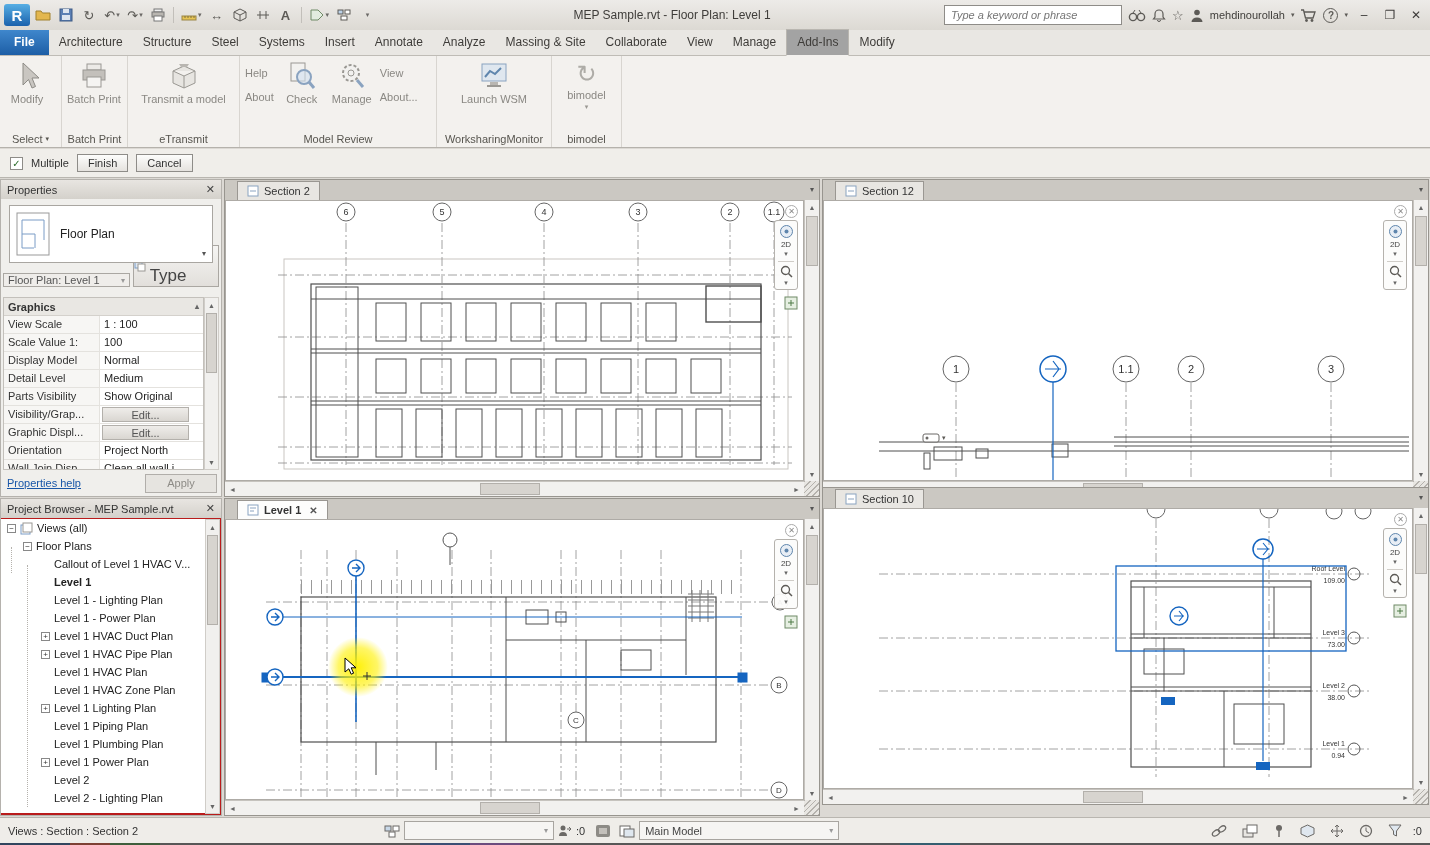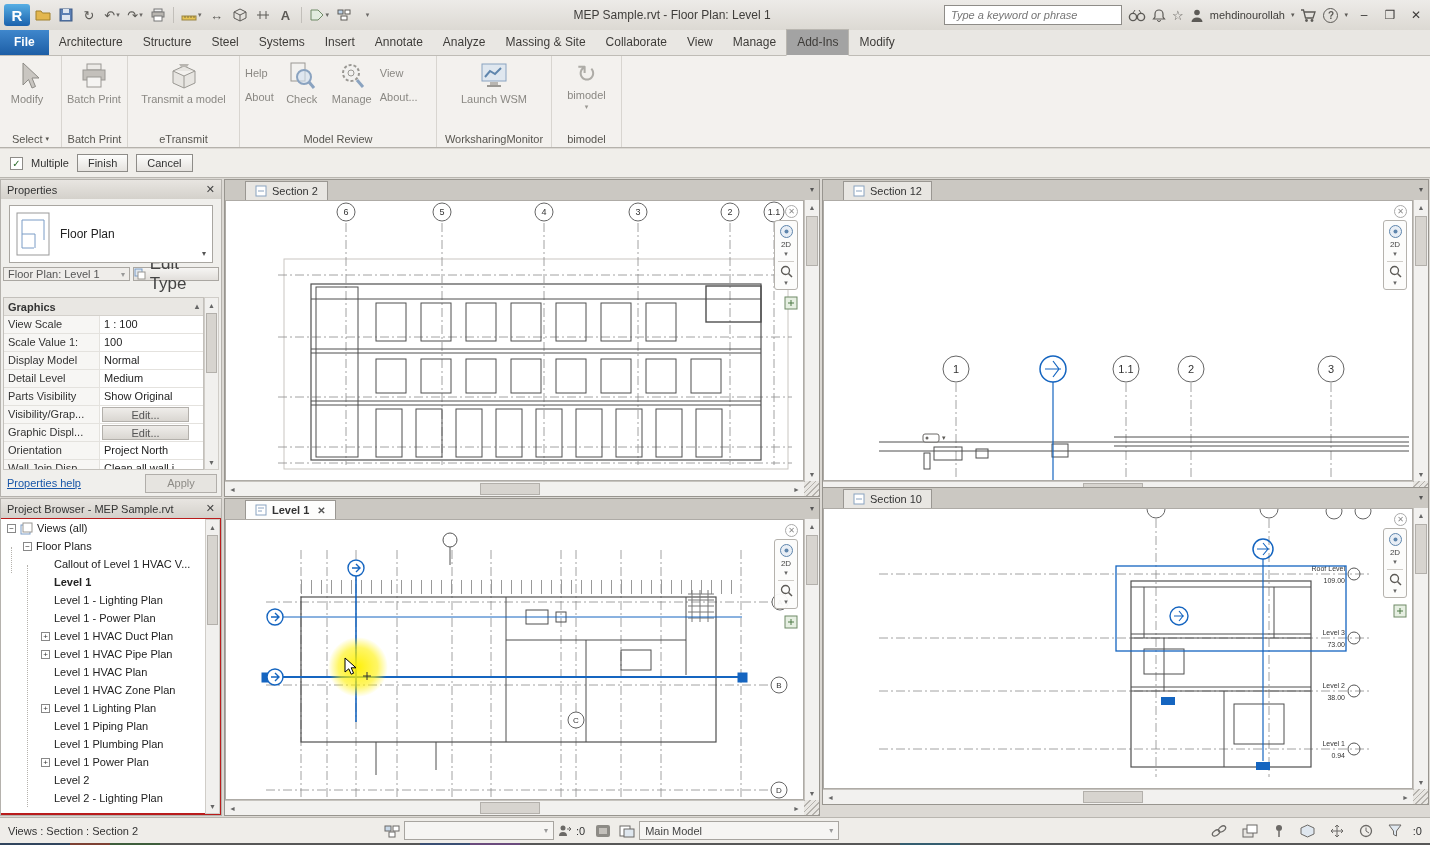--- a/index.html
+++ b/index.html
@@ -54,21 +54,21 @@
 
   
   .palette { position:absolute; left:0; width:222px; background:#f0efec; border:1px solid #b5b2ad; }
   .phead { height:19px; background:linear-gradient(#e8e5e1,#d4d1cb); display:flex; justify-content:space-between;
     align-items:center; padding:0 6px; font-size:11px; color:#333;gap:28px; }
   .closex { color:#444; font-size:11px; }
   .tsel { margin:6px 8px 4px; height:58px; background:#fff; border:1px solid #a9a6a1; display:flex;
     align-items:center; gap:10px; padding:4px 6px; position:relative; }
   .tsel .tname { font-size:12px; color:#222; }
   .tsel .dd { position:absolute; right:6px; bottom:4px; font-size:8px; color:#555; }
-  .crow { display:flex; margin:2px 2px 0; gap:3px; height:14px; }
+  .crow { display:flex; margin:2px 2px 0; gap:3px; height:20px;align-items:flex-end; }
   .icombo { flex:1; background:#efedea; border:1px solid #aaa7a2; font-size:11px; color:#555;
     display:flex; align-items:center; justify-content:space-between; padding:0 4px; }
   .icombo .dd { font-size:8px; color:#999; }
   .etbtn { width:86px; border:1px solid #aaa7a2; background:linear-gradient(#f6f5f3,#e2dfdb); font-size:17px;
     color:#444; display:flex; align-items:center; gap:4px; justify-content:center; }
   .pgrid { position:absolute; top:117px; left:2px; right:17px; bottom:26px; background:#fff;
     border:1px solid #c3c0bb; overflow:hidden; }
   .psec { height:18px; background:#e9e7e3; display:flex; justify-content:space-between; padding:0 4px;
     align-items:center; font-weight:bold; color:#333; border-bottom:1px solid #d4d1cc; }
   .prow { display:flex; height:18px; border-bottom:1px solid #e4e2de; }
@@ -94,21 +94,21 @@
   .texp { width:9px; height:9px; border:1px solid #888; background:#fff; color:#333; font-size:8px; line-height:7px;
     text-align:center; margin-right:4px; flex:0 0 9px; }
   .texp:empty { visibility:hidden; }
   .tlabel.bold { font-weight:bold; }
   .tico { margin-right:4px; display:flex; }
   .vline { position:absolute; border-left:1px dotted #b5b2ad; }
   .bscroll { position:absolute; top:20px; right:1px; bottom:1px; width:15px; background:#f1f0ee; border:1px solid #d0cdc8; }
 
   
   .vwin { position:absolute; background:#cbc8c2; border:1px solid #98958f; }
-  .vtabbar { height:20px; background:#cbc8c2; display:flex; align-items:flex-end; padding-left:20px; position:relative; }
+  .vtabbar { height:20px; background:#cbc8c2; display:flex; align-items:flex-end; padding-left:12px; position:relative; }
   .vtab { height:19px; background:#e8e6e2; border:1px solid #9a9792; border-bottom:none; display:flex;
     align-items:center; gap:5px; padding:0 9px; font-size:11px; color:#333; }
   .vtab.active { background:#fdfdfc; font-weight:bold; }
   .vtab .closex { font-size:10px; color:#555; margin-left:3px; }
   .tabdd { position:absolute; right:5px; top:5px; font-size:8px; color:#555; }
   .vcanvas { position:absolute; left:0; right:15px; top:20px; bottom:15px; background:#fff;
     border:1px solid #aeaba6; overflow:hidden; }
   .vscrollbar { position:absolute; right:0; top:20px; bottom:15px; width:15px; background:#f2f1ef; border-left:1px solid #c6c3be; }
   .hscrollbar { position:absolute; left:0; right:15px; bottom:0; height:15px; background:#f2f1ef; border-top:1px solid #c6c3be; display:flex; align-items:center; }
   .hthumb { position:absolute; top:1px; height:12px; background:#d7d4cf; border:1px solid #b3b0ab; }

